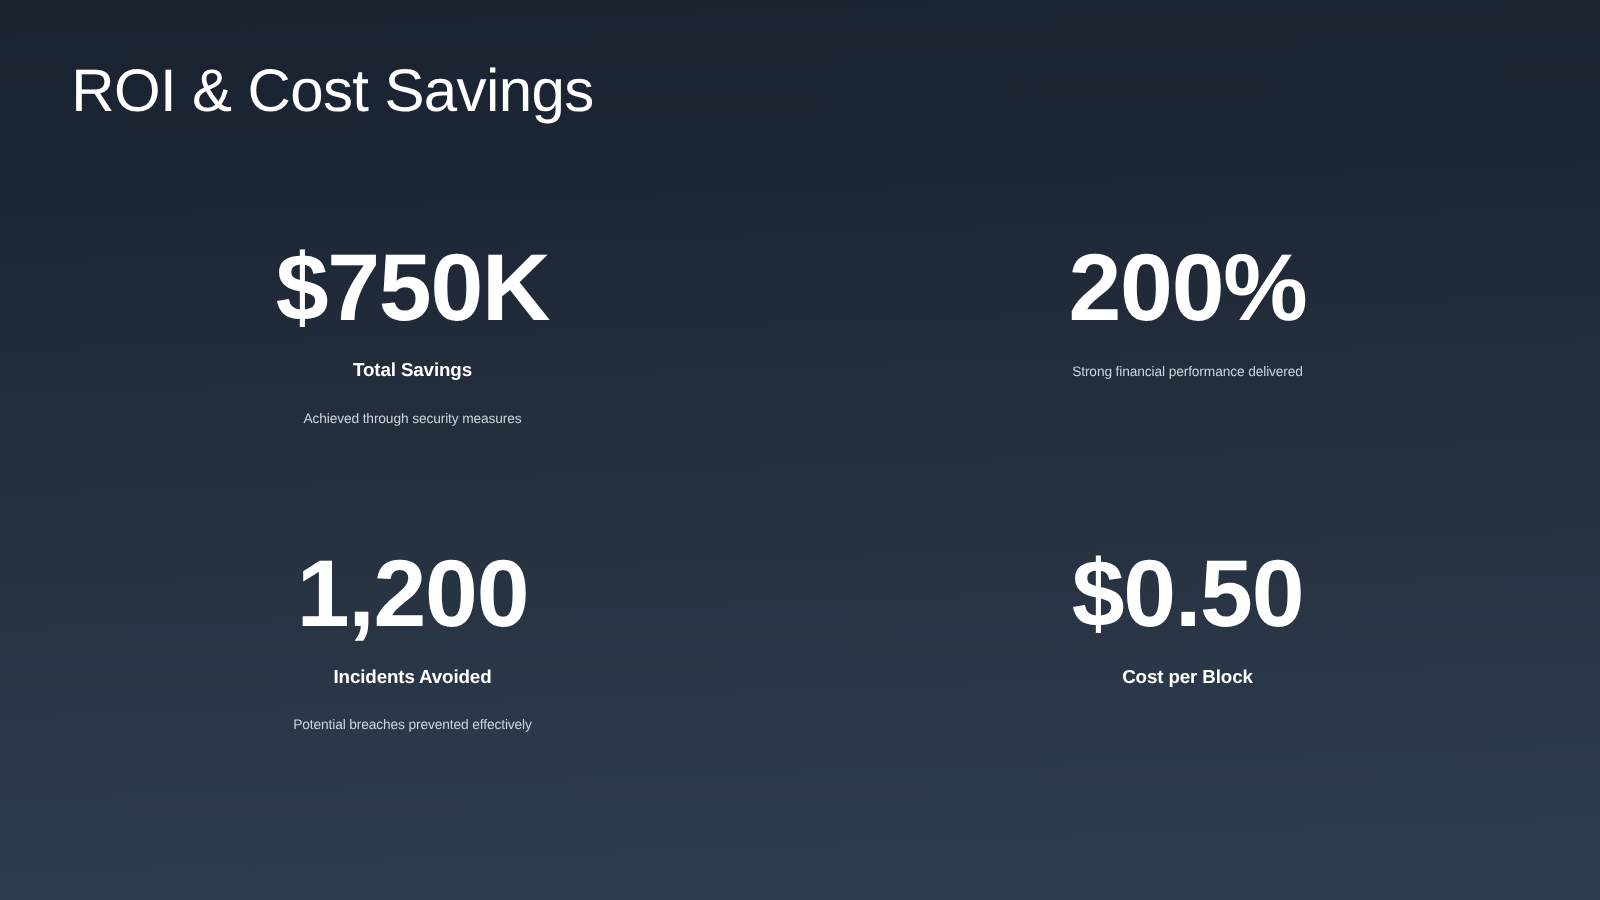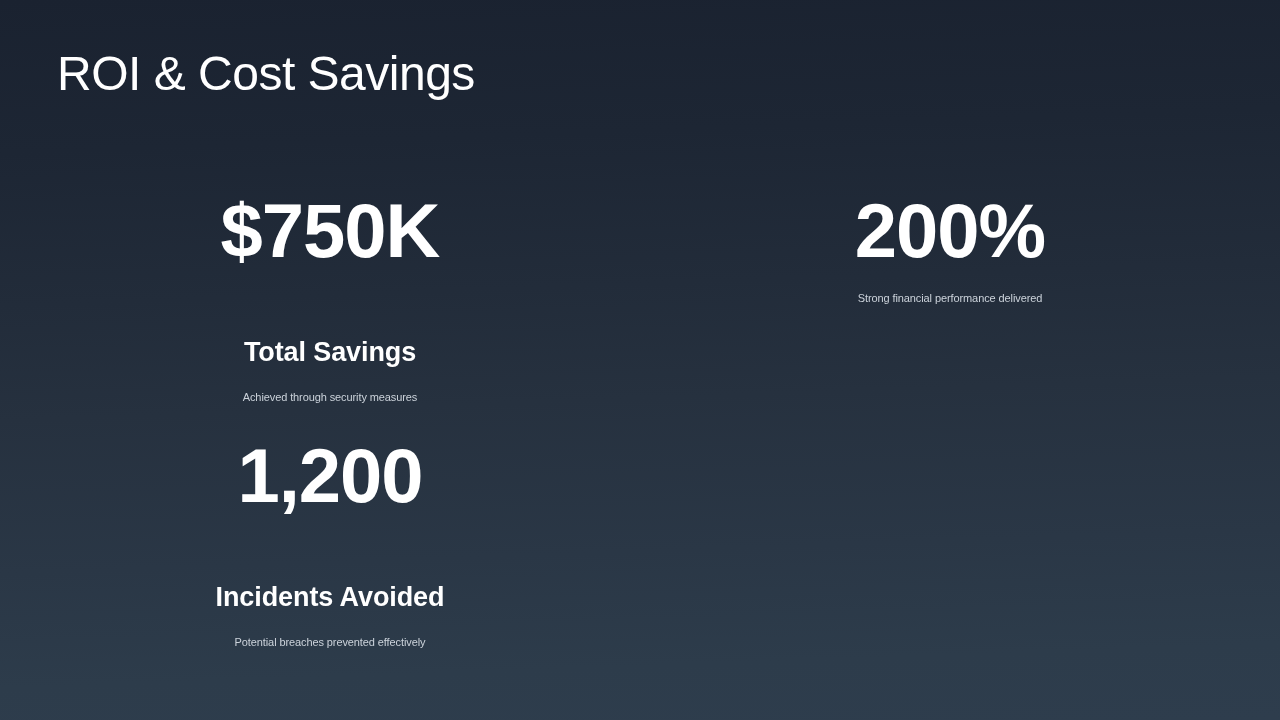--- a/index.html
+++ b/index.html
@@ -64,26 +64,26 @@
   .stat-value {
     font-size: 76px;
     font-weight: 700;
     line-height: 1.0;
     letter-spacing: -1px;
     color: #ffffff;
     margin: 0 0 0 0;
     white-space: nowrap;
   }
   .stat-label {
-    font-size: 27px;
+    font-size: 15px;
     font-weight: 700;
     line-height: 1.2;
     letter-spacing: -0.1px;
     color: #ffffff;
-    margin-top: 67px;
+    margin-top: 19px;
     white-space: nowrap;
   }
   .stat-desc {
     font-size: 11px;
     font-weight: 400;
     line-height: 1.3;
     letter-spacing: -0.1px;
     color: #ccd3db;
     margin-top: 22px;
     white-space: nowrap;
@@ -109,16 +109,18 @@
       <div class="stat-desc">Strong financial performance delivered</div>
     </div>
 
     <div class="stat-block col-left">
       <div class="stat-value">1,200</div>
       <div class="stat-label">Incidents Avoided</div>
       <div class="stat-desc">Potential breaches prevented effectively</div>
     </div>
 
     <div class="stat-block col-right">
+      <div class="stat-value">$0.50</div>
+      <div class="stat-label">Cost per Block</div>
     </div>
 
   </div>
 </div>
 
 </body></html>

